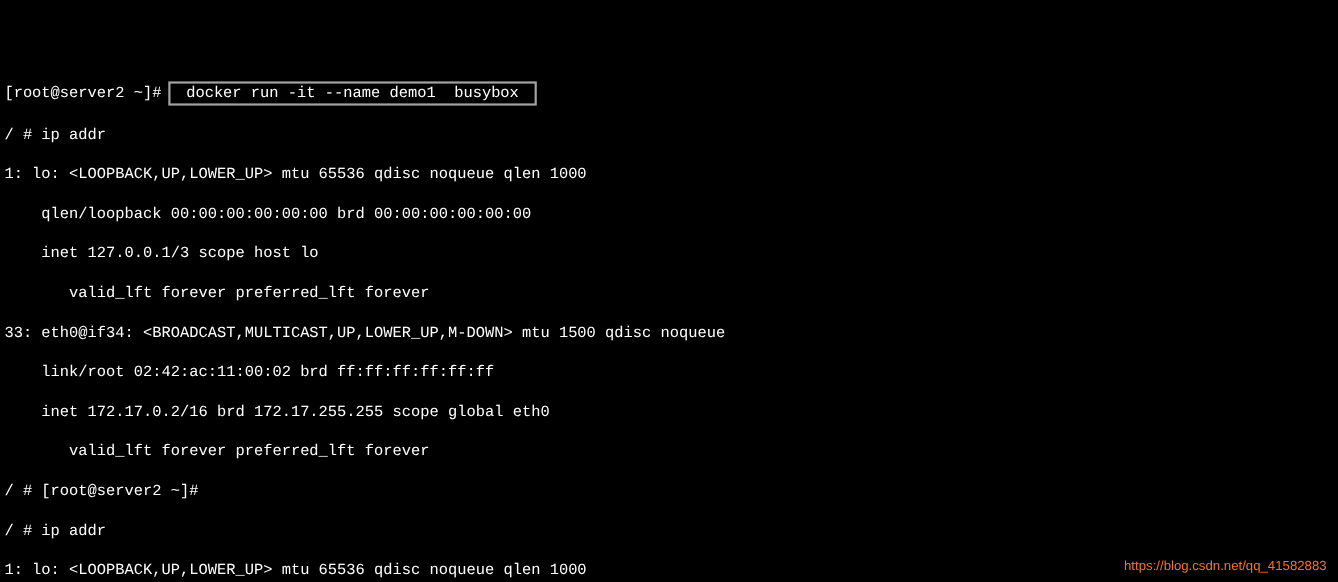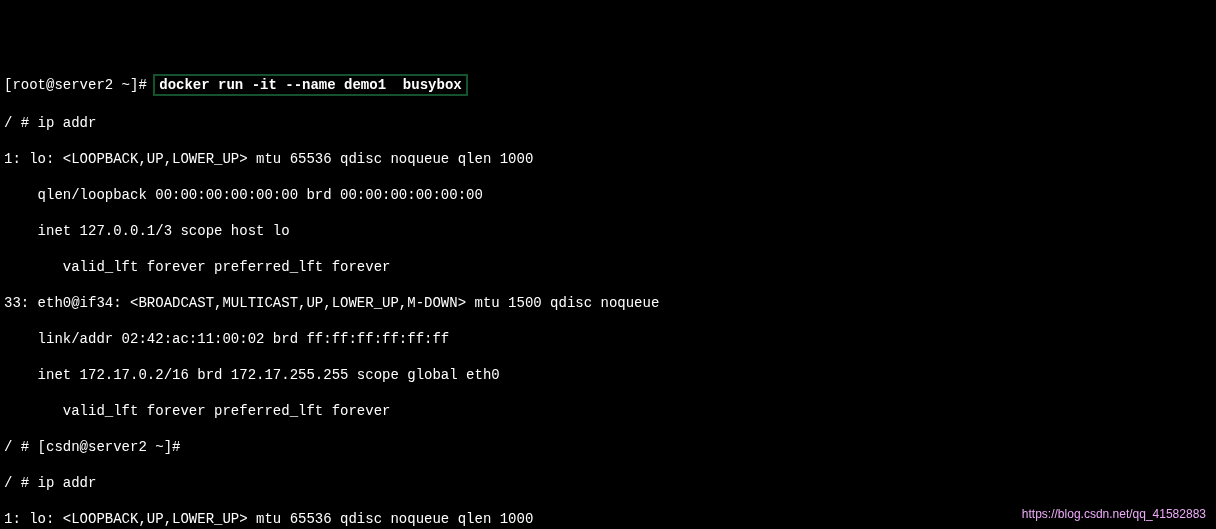--- a/index.html
+++ b/index.html
@@ -18,52 +18,51 @@
       padding: 2px 4px;
       position: relative;
       white-space: pre;
       overflow: hidden;
     }
     .line {
       display: flex;
       align-items: center;
     }
     .box-red {
-      border: 2px solid #14532d;
-      padding: 0 4px;
+      border: 2px solid #a3a3a3;
+      padding: 0 14px;
       display: inline-block;
       margin-left: -2px;
-      font-weight: bold;
     }
     .watermark {
       position: absolute;
       bottom: 6px;
       right: 10px;
-      color: #f0abfc;
+      color: #f97316;
       font-size: 12px;
       font-family: Arial, sans-serif;
       white-space: nowrap;
     }
   </style>
 </head>
 <body>
 
 
 
 <div class="line"><span>[root@server2 ~]# </span><span class="box-red">docker run -it --name demo1  busybox</span></div>
 <div>/ # ip addr</div>
 <div>1: lo: &lt;LOOPBACK,UP,LOWER_UP&gt; mtu 65536 qdisc noqueue qlen 1000</div>
 <div>    qlen/loopback 00:00:00:00:00:00 brd 00:00:00:00:00:00</div>
 <div>    inet 127.0.0.1/3 scope host lo</div>
 <div>       valid_lft forever preferred_lft forever</div>
 <div>33: eth0@if34: &lt;BROADCAST,MULTICAST,UP,LOWER_UP,M-DOWN&gt; mtu 1500 qdisc noqueue</div>
-<div>    link/addr 02:42:ac:11:00:02 brd ff:ff:ff:ff:ff:ff</div>
+<div>    link/root 02:42:ac:11:00:02 brd ff:ff:ff:ff:ff:ff</div>
 <div>    inet 172.17.0.2/16 brd 172.17.255.255 scope global eth0</div>
 <div>       valid_lft forever preferred_lft forever</div>
-<div class="line"><span>/ # [csdn@server2 ~]# </span></div>
+<div class="line"><span>/ # [root@server2 ~]# </span></div>
 <div>/ # ip addr</div>
 <div>1: lo: &lt;LOOPBACK,UP,LOWER_UP&gt; mtu 65536 qdisc noqueue qlen 1000</div>
 
 
 
 
 
 
 
 

